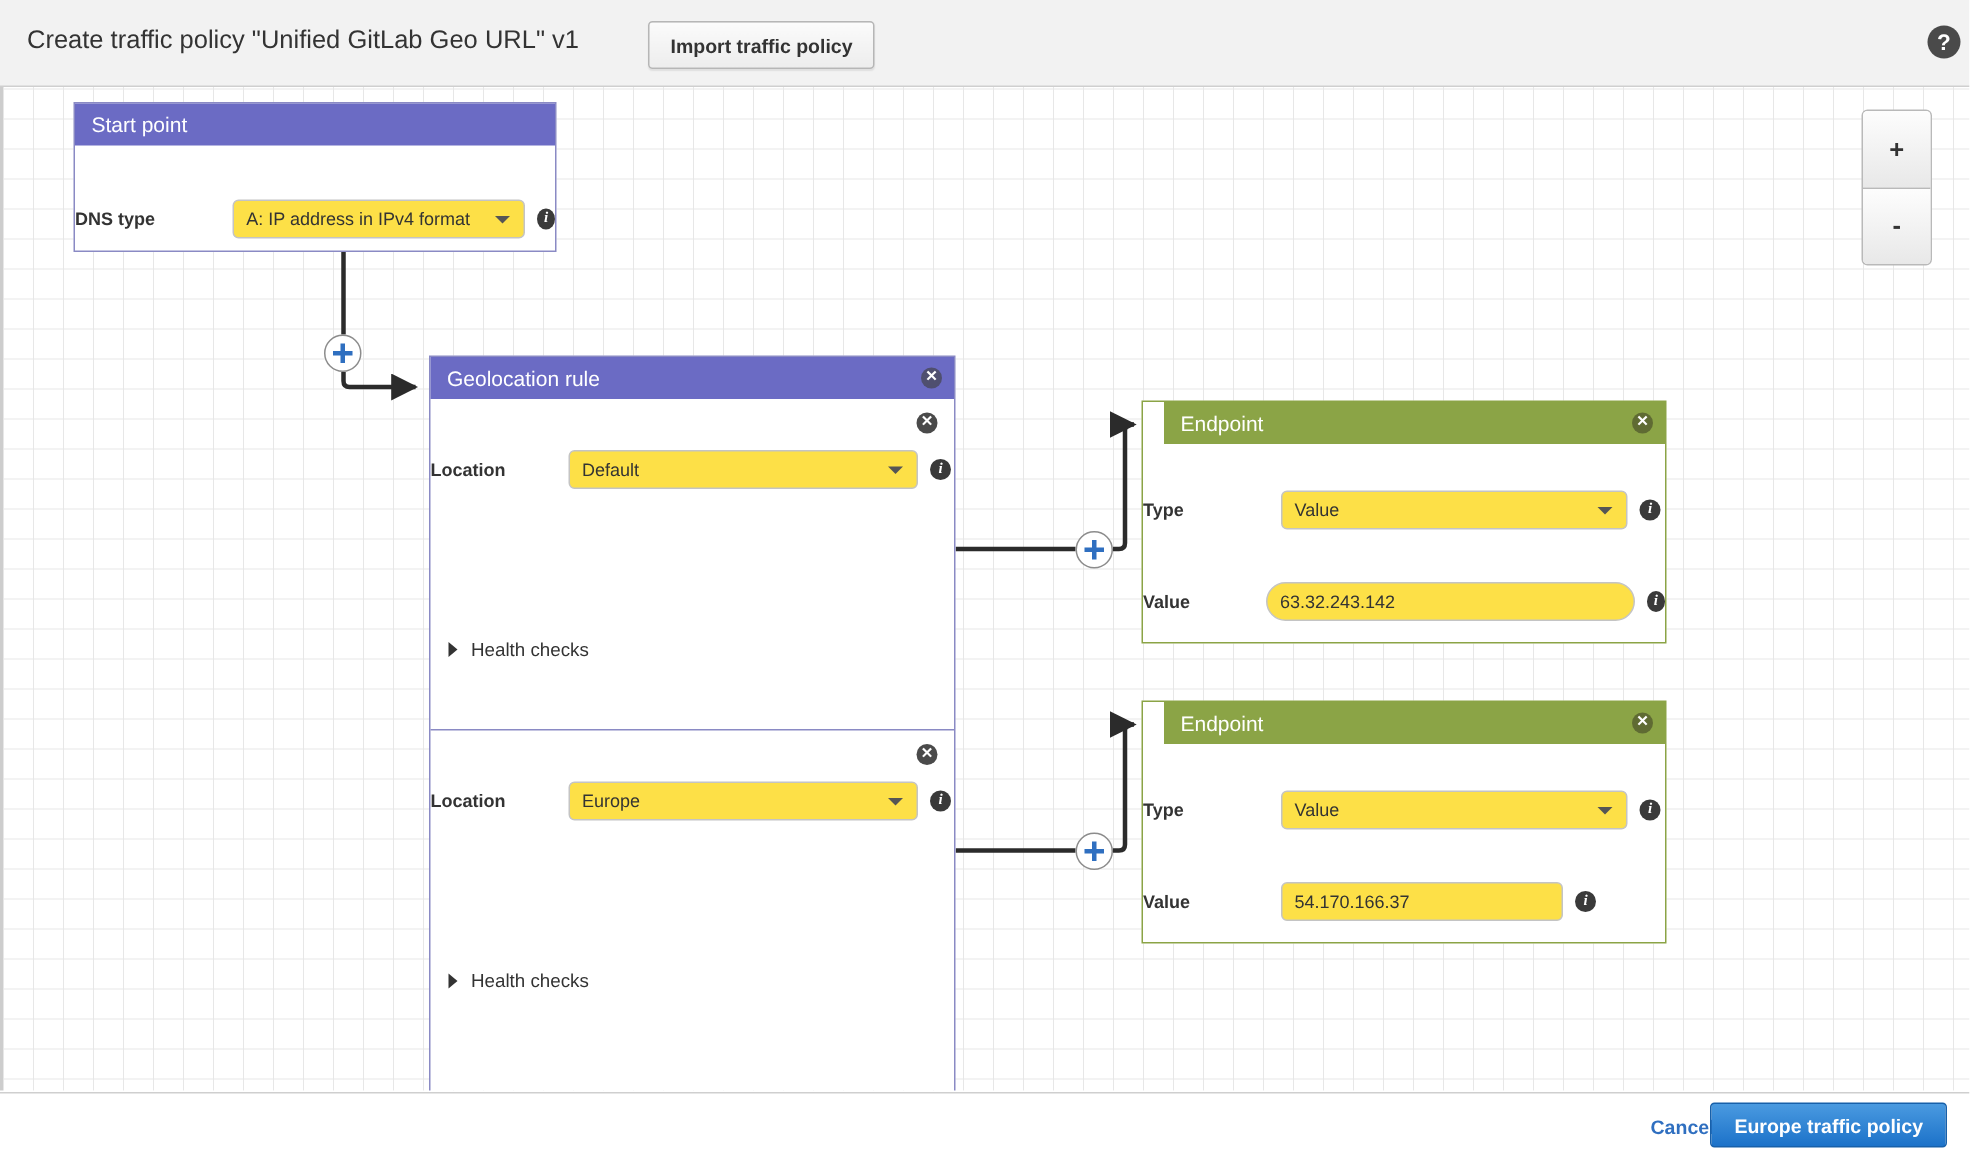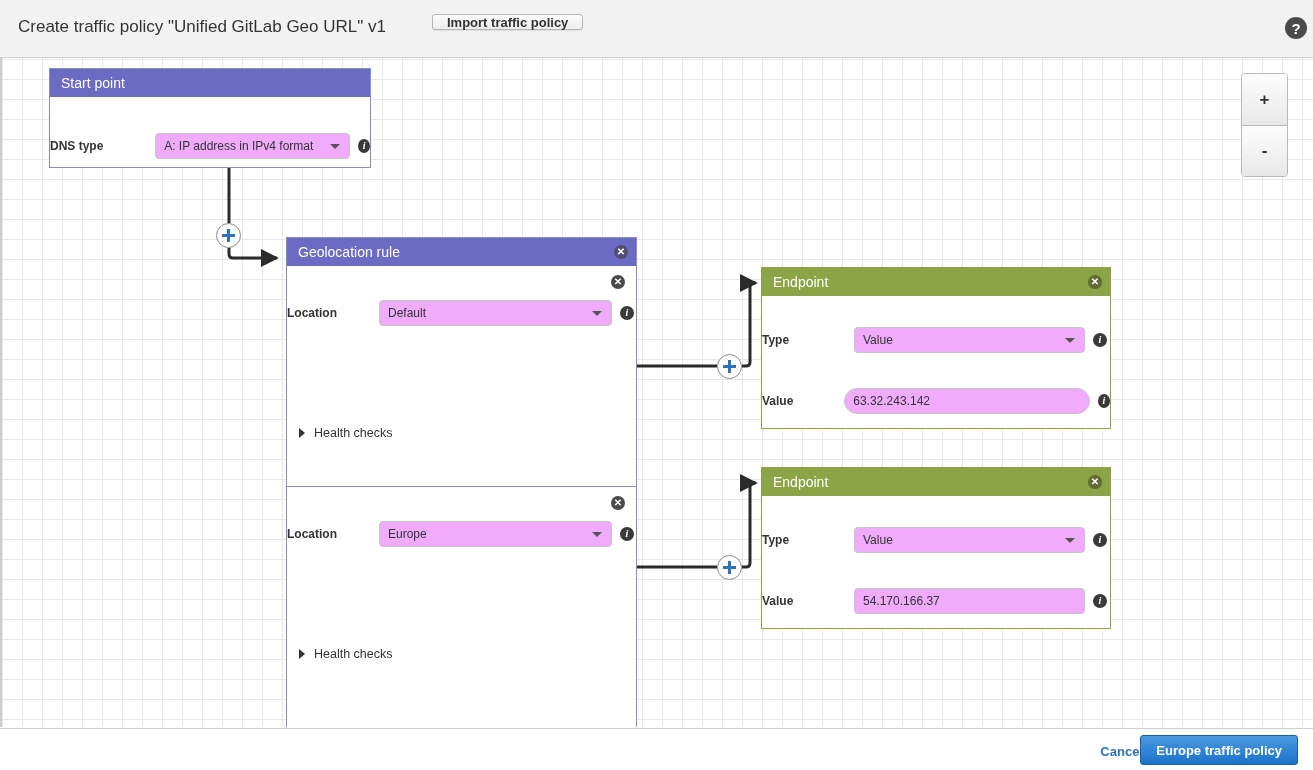--- a/index.html
+++ b/index.html
@@ -17,21 +17,21 @@
     position: absolute; left: 0; top: 0; width: 1313px; height: 58px;
     background: #f2f2f2;
     border-bottom: 1px solid #cfcfcf;
   }
   .page-title {
     position: absolute; left: 18px; top: 17px;
     font-size: 17px; color: #333333; white-space: nowrap;
   }
   .import-btn {
     position: absolute; left: 432px; top: 14px;
-    height: 16px; padding: 0 14px;
+    height: 32px; padding: 0 14px;
     display: flex; align-items: center; justify-content: center;
     font-size: 13px; font-weight: bold; color: #333333;
     background: linear-gradient(to bottom, #fbfbfb 0%, #ededed 100%);
     border: 1px solid #b6b6b6; border-radius: 3px;
     box-shadow: 0 1px 1px rgba(0,0,0,.08);
     cursor: pointer; white-space: nowrap;
   }
   .help-icon {
     position: absolute; right: 6px; top: 17px;
     width: 22px; height: 22px; border-radius: 50%;
@@ -60,32 +60,32 @@
   .node { position: absolute; background: #ffffff; }
   .node-purple { border: 1px solid #8a8ac4; }
   .node-green  { border: 1px solid #8ba446; }
 
   .node-header {
     height: 28px; display: flex; align-items: center;
     padding: 0 8px 0 11px; color: #ffffff; font-size: 14px;
     position: relative;
   }
   .hdr-purple { background: #6b6bc4; }
-  .hdr-green  { background: #8ba446; }
+  .hdr-green  { background: #8ba446; margin-left: 14px; }
 
   .node-body { position: relative; }
 
   
   .frow { display: flex; align-items: center; position: relative; }
   .flabel {
     font-size: 12px; font-weight: bold; color: #333333;
     white-space: nowrap;
   }
   .fselect, .ftext {
-    height: 26px; background: #f0abfc;
+    height: 26px; background: #fde047;
     border: 1px solid #c4c4c4; border-radius: 4px;
     font-size: 12px; color: #333333;
     display: flex; align-items: center; padding: 0 8px;
     position: relative;
   }
   .fselect .caret {
     position: absolute; right: 9px; top: 50%;
     width: 0; height: 0; margin-top: -2px;
     border-left: 5px solid transparent;
     border-right: 5px solid transparent;
@@ -285,21 +285,21 @@
         <div class="frow" style="position:absolute; left:0; top:31px; width:100%;">
           <div class="flabel" style="width:80px; margin-right:12px;">Type</div>
           <div class="fselect" style="width:231px;">
             <span>Value</span>
             <span class="caret"></span>
           </div>
           <div class="info-icon" style="margin-left:8px;">i</div>
         </div>
         <div class="frow" style="position:absolute; left:0; top:92px; width:100%;">
           <div class="flabel" style="width:80px; margin-right:12px;">Value</div>
-          <div class="ftext" style="width:231px;">
+          <div class="ftext" style="width:188px;">
             <span>54.170.166.37</span>
           </div>
           <div class="info-icon" style="margin-left:8px;">i</div>
         </div>
       </div>
     </div>
 
     <div class="plus-node" style="left:214px; top:165px;">
       <span class="bar-h"></span>
         <span class="bar-v"></span>

